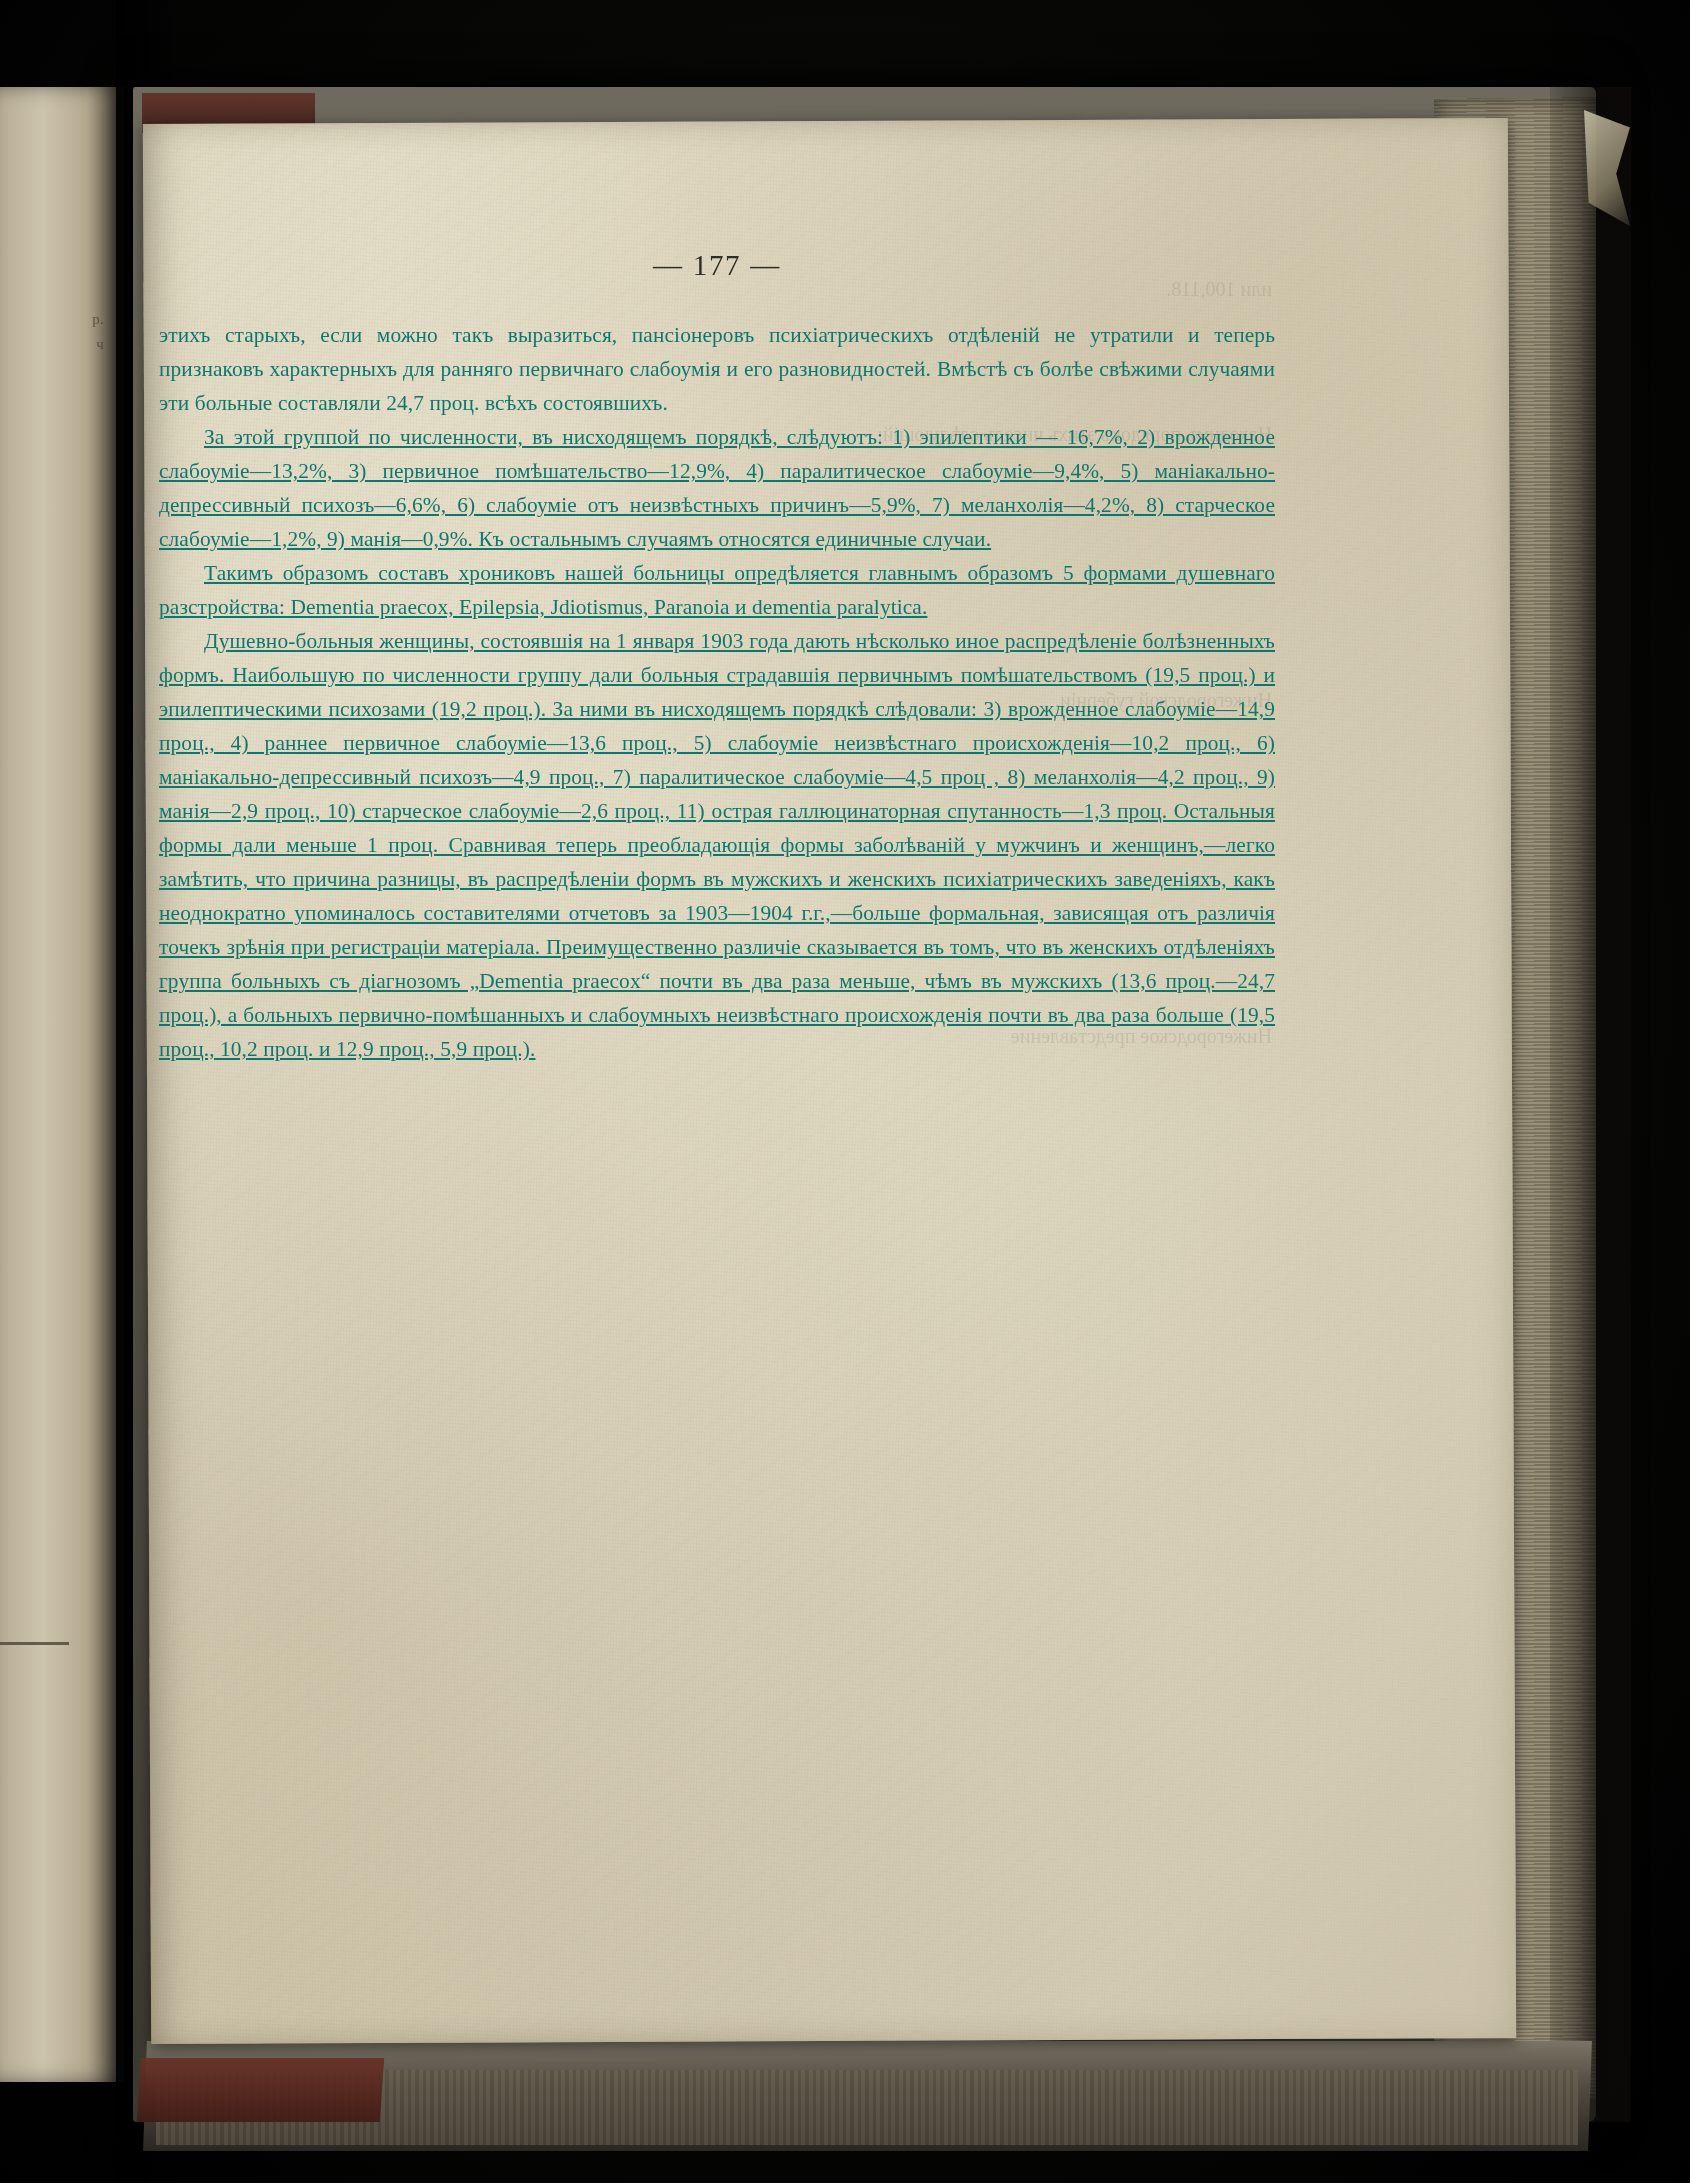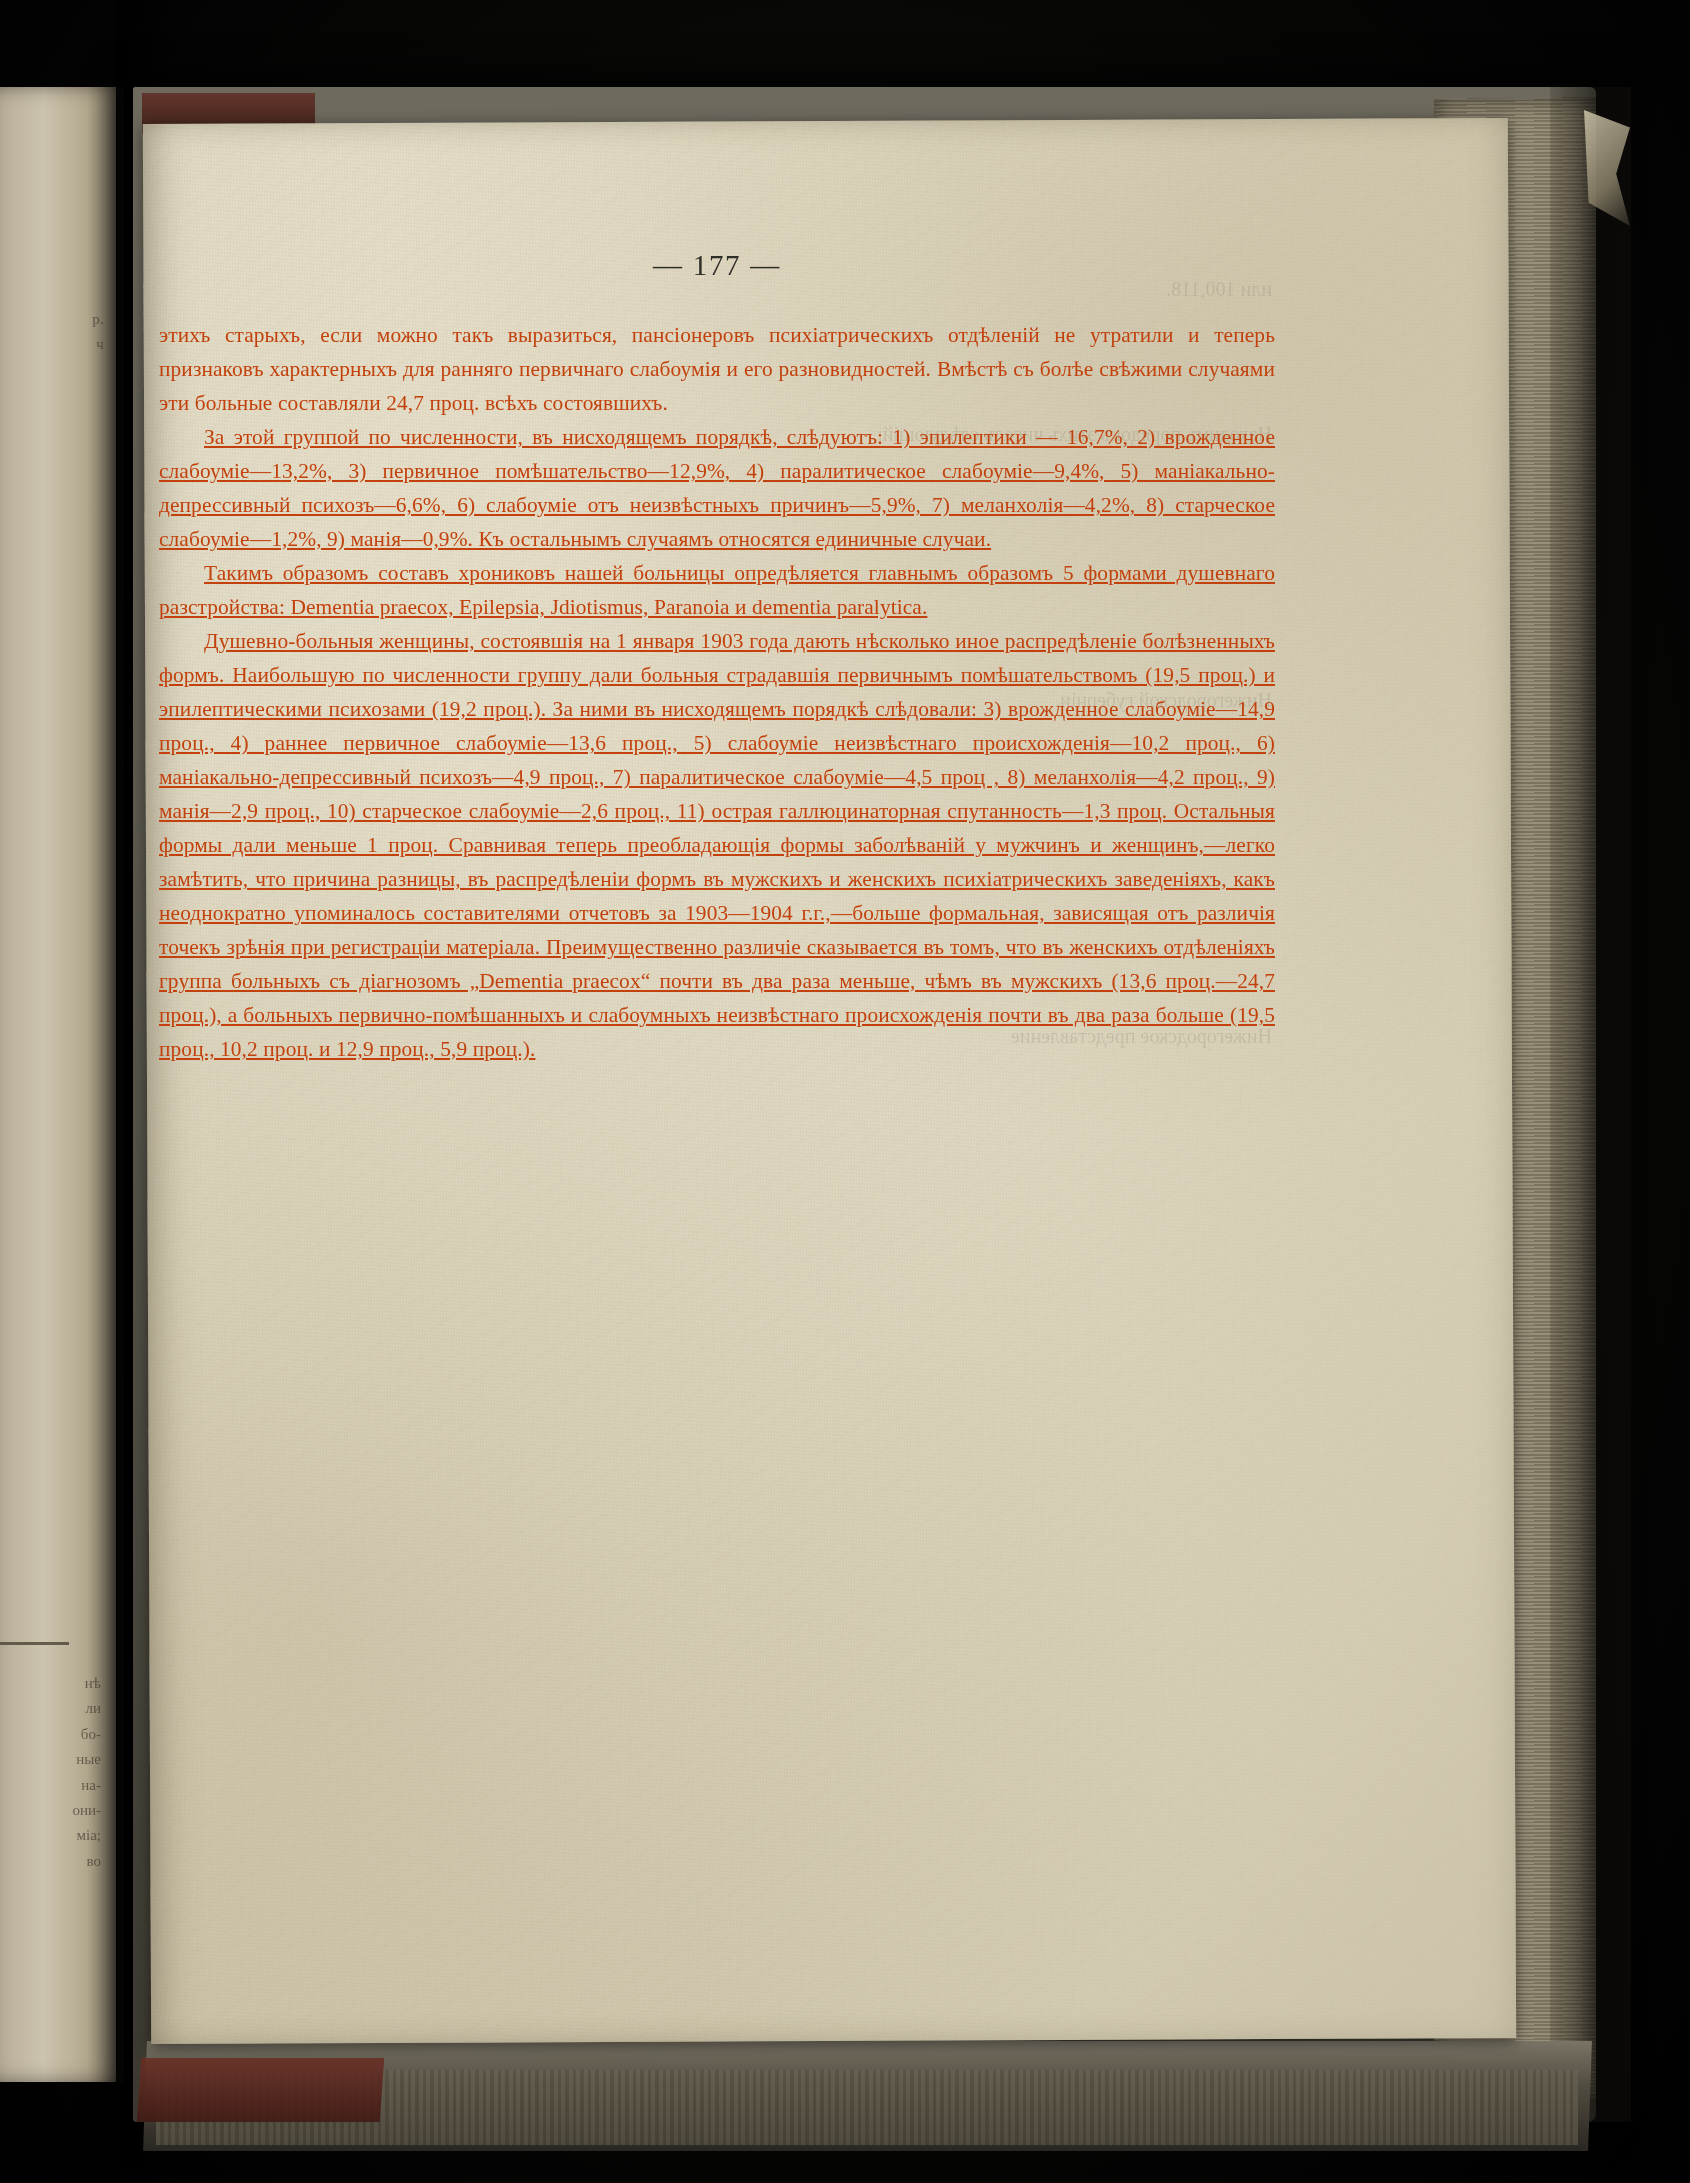--- a/index.html
+++ b/index.html
@@ -197,21 +197,21 @@
     letter-spacing: 1.7px;
     color: #2f2d28;
     margin-bottom: 36px;
   }
   p.para {
     margin: 0;
     font-size: 21.4px;
     line-height: 34px;
     text-align: justify;
     text-justify: inter-word;
-    color: #c2410c;
+    color: #0f766e;
     letter-spacing: 0.1px;
   }
   p.para.indent { text-indent: 45px; text-decoration: underline; }
   p.para + p.para { margin-top: 0; }
 
   
   .showthrough {
     position: absolute;
     left: 173px;
     top: 272px;
@@ -250,30 +250,20 @@
 <div id="page">
 
   <div class="backdrop"></div>
 
   <div class="left-page">
     <div class="lp-text">
       <span>р.</span><br>
       <span>ч</span>
     </div>
     <div class="lp-rule"></div>
-    <div class="lp-text2">
-      <span>нѣ</span><br>
-      <span>ли</span><br>
-      <span>бо-</span><br>
-      <span>ные</span><br>
-      <span>на-</span><br>
-      <span>они-</span><br>
-      <span>міа;</span><br>
-      <span>во</span>
-    </div>
   </div>
 
   <div class="gutter"></div>
 
   <div class="book-block"></div>
   <div class="fore-edge"></div>
   <div class="edge-dark"></div>
   <div class="top-red"></div>
   <div class="bottom-edge"></div>
   <div class="bottom-edge2"></div>

